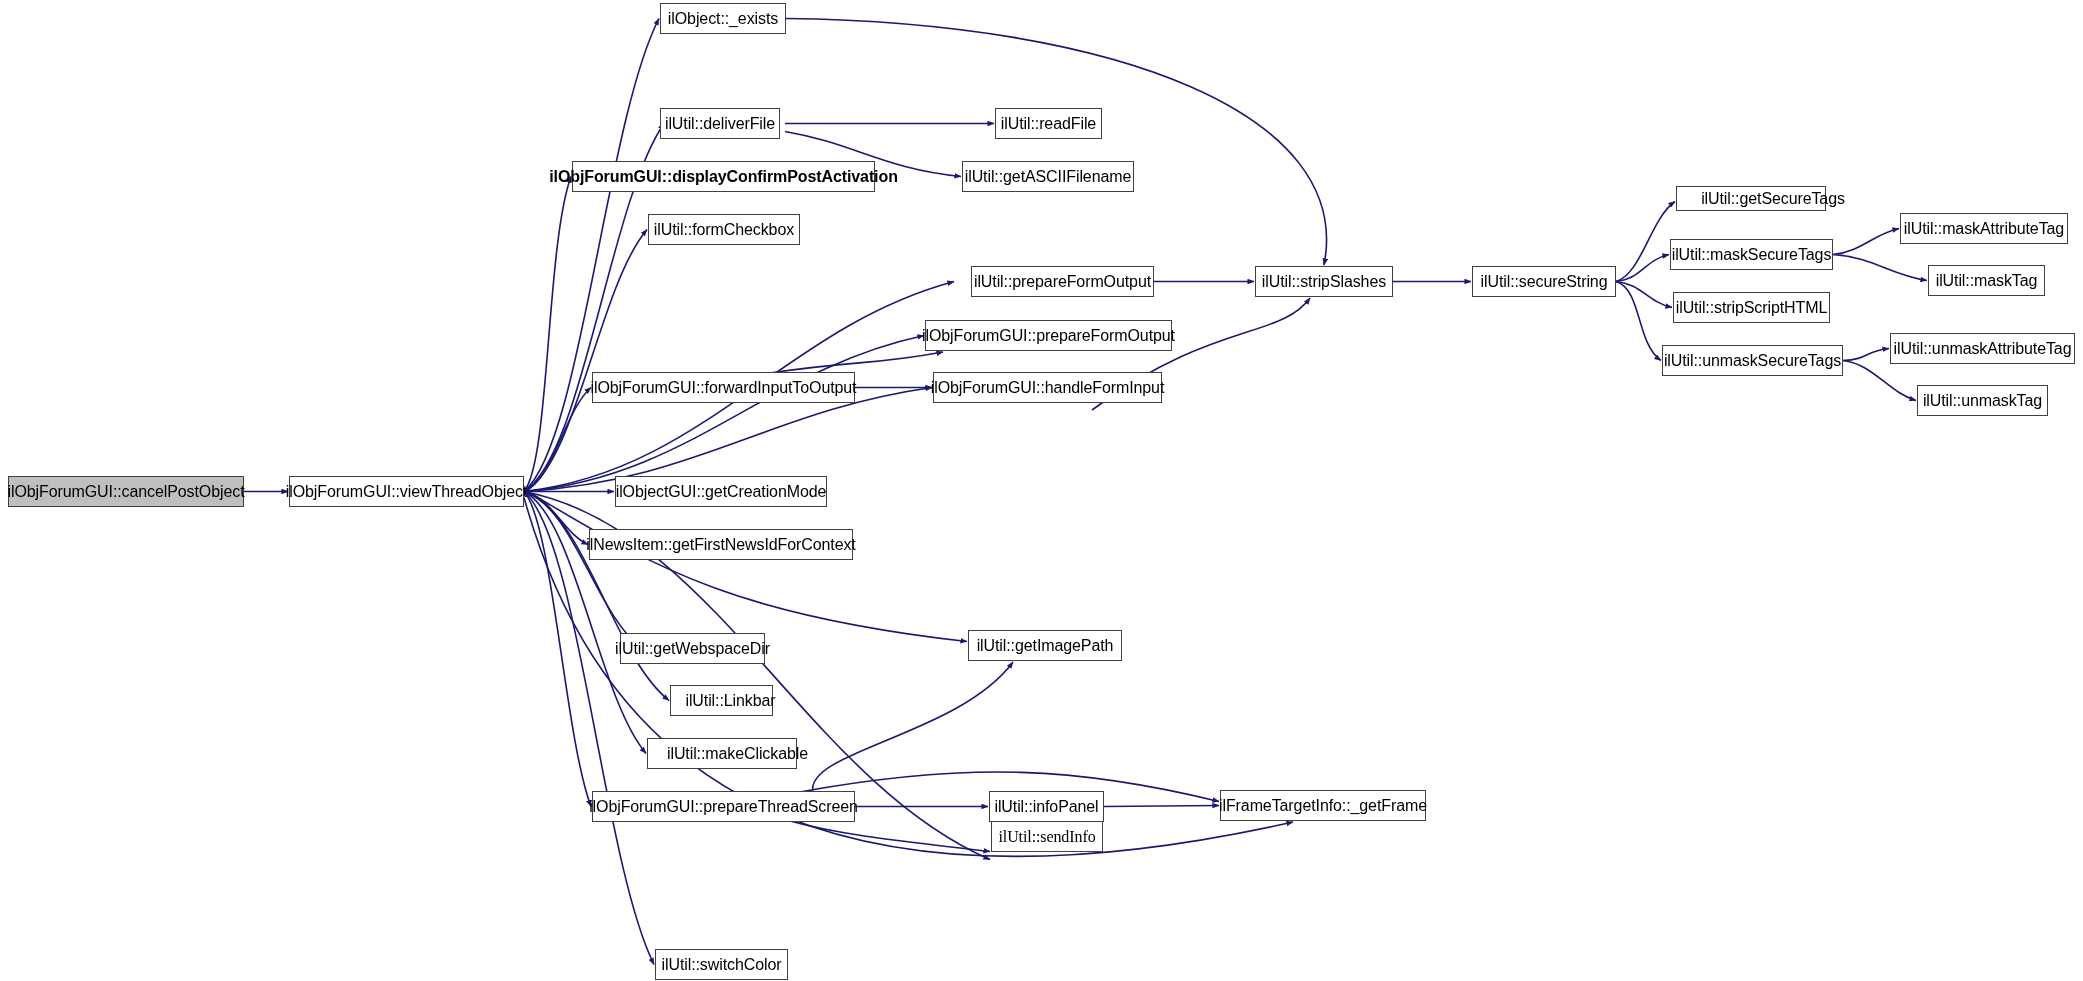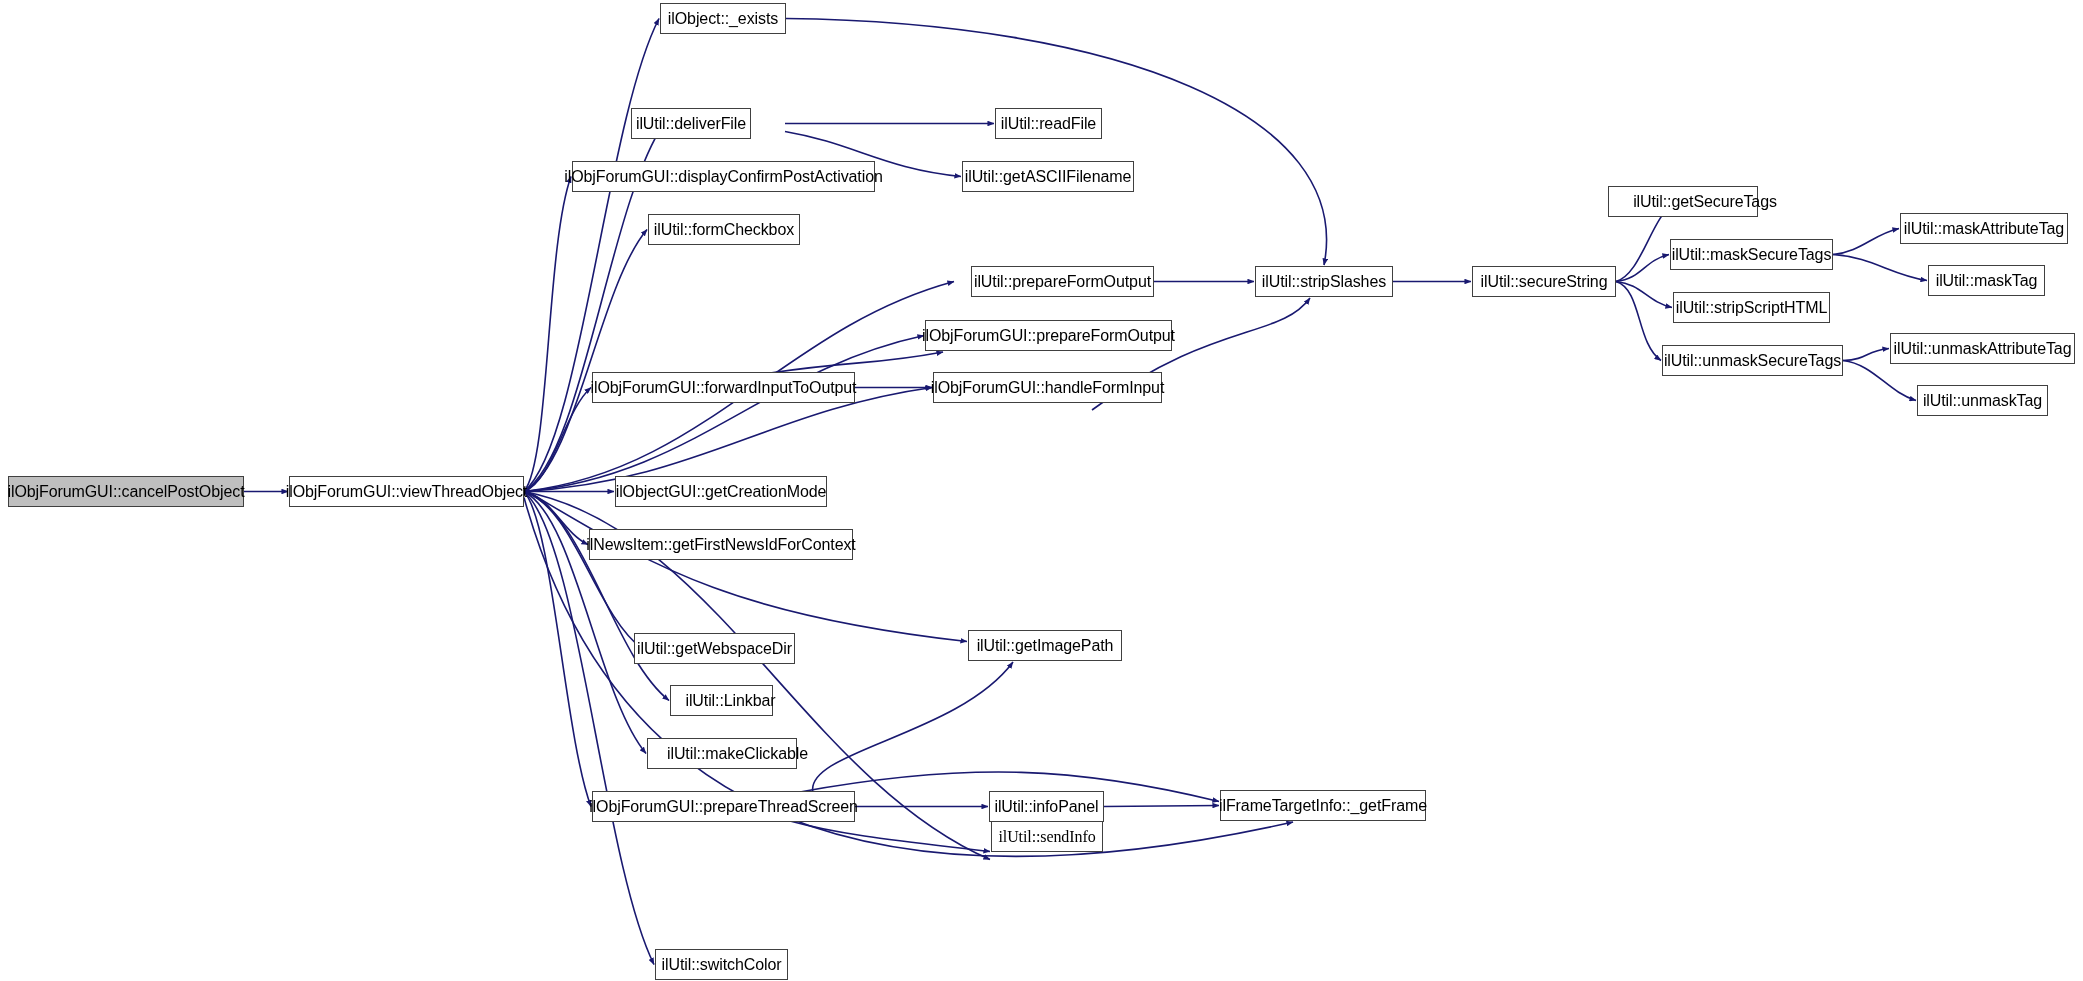--- a/index.html
+++ b/index.html
@@ -97,45 +97,45 @@
     </svg>
 <div class="node root" style="left: 8px; top: 476px; width: 236px; height: 31px;">
       <span>ilObjForumGUI::cancelPostObject</span>
     </div>
     <div class="node" style="left: 289px; top: 476px; width: 235px; height: 31px;">
       <span>ilObjForumGUI::viewThreadObject</span>
     </div>
     <div class="node" style="left: 660px; top: 3px; width: 126px; height: 31px;">
       <span>ilObject::_exists</span>
     </div>
-    <div class="node" style="left: 631px; top: 108px; width: 120px; height: 31px;">
+    <div class="node" style="left: 660px; top: 108px; width: 120px; height: 31px;">
       <span>ilUtil::deliverFile</span>
     </div>
     <div class="node" style="left: 995px; top: 108px; width: 107px; height: 31px;">
       <span>ilUtil::readFile</span>
     </div>
     <div class="node" style="left: 962px; top: 161px; width: 172px; height: 31px;">
       <span>ilUtil::getASCIIFilename</span>
     </div>
-    <div class="node" style="left: 572px; top: 161px; width: 303px; height: 31px;">
+    <div class="node" style="left: 572px; top: 161px; width: 303px; height: 31px; font-weight: bold;">
       <span>ilObjForumGUI::displayConfirmPostActivation</span>
     </div>
     <div class="node" style="left: 648px; top: 214px; width: 152px; height: 31px;">
       <span>ilUtil::formCheckbox</span>
     </div>
     <div class="node" style="left: 955px; top: 266px; width: 183px; height: 31px; margin-left: 16px;">
       <span>ilUtil::prepareFormOutput</span>
     </div>
     <div class="node" style="left: 1255px; top: 266px; width: 138px; height: 31px;">
       <span>ilUtil::stripSlashes</span>
     </div>
     <div class="node" style="left: 1472px; top: 266px; width: 144px; height: 31px;">
       <span>ilUtil::secureString</span>
     </div>
-    <div class="node" style="left: 1608px; top: 186px; width: 150px; height: 31px; padding-left: 44px;">
+    <div class="node" style="left: 1676px; top: 186px; width: 150px; height: 25px; padding-left: 44px;">
       <span>ilUtil::getSecureTags</span>
     </div>
     <div class="node" style="left: 1670px; top: 239px; width: 163px; height: 31px;">
       <span>ilUtil::maskSecureTags</span>
     </div>
     <div class="node" style="left: 1673px; top: 292px; width: 157px; height: 31px;">
       <span>ilUtil::stripScriptHTML</span>
     </div>
     <div class="node" style="left: 1662px; top: 345px; width: 181px; height: 31px;">
       <span>ilUtil::unmaskSecureTags</span>
@@ -160,21 +160,21 @@
     </div>
     <div class="node" style="left: 933px; top: 372px; width: 229px; height: 31px;">
       <span>ilObjForumGUI::handleFormInput</span>
     </div>
     <div class="node" style="left: 615px; top: 476px; width: 212px; height: 31px;">
       <span>ilObjectGUI::getCreationMode</span>
     </div>
     <div class="node" style="left: 589px; top: 529px; width: 264px; height: 31px;">
       <span>ilNewsItem::getFirstNewsIdForContext</span>
     </div>
-    <div class="node" style="left: 634px; top: 633px; width: 161px; height: 31px;">
+    <div class="node" style="left: 620px; top: 633px; width: 145px; height: 31px;">
       <span>ilUtil::getWebspaceDir</span>
     </div>
     <div class="node" style="left: 968px; top: 630px; width: 154px; height: 31px;">
       <span>ilUtil::getImagePath</span>
     </div>
     <div class="node" style="left: 670px; top: 685px; width: 103px; height: 31px; padding-left: 18px;">
       <span>ilUtil::Linkbar</span>
     </div>
     <div class="node" style="left: 647px; top: 738px; width: 150px; height: 31px; padding-left: 31px;">
       <span>ilUtil::makeClickable</span>

